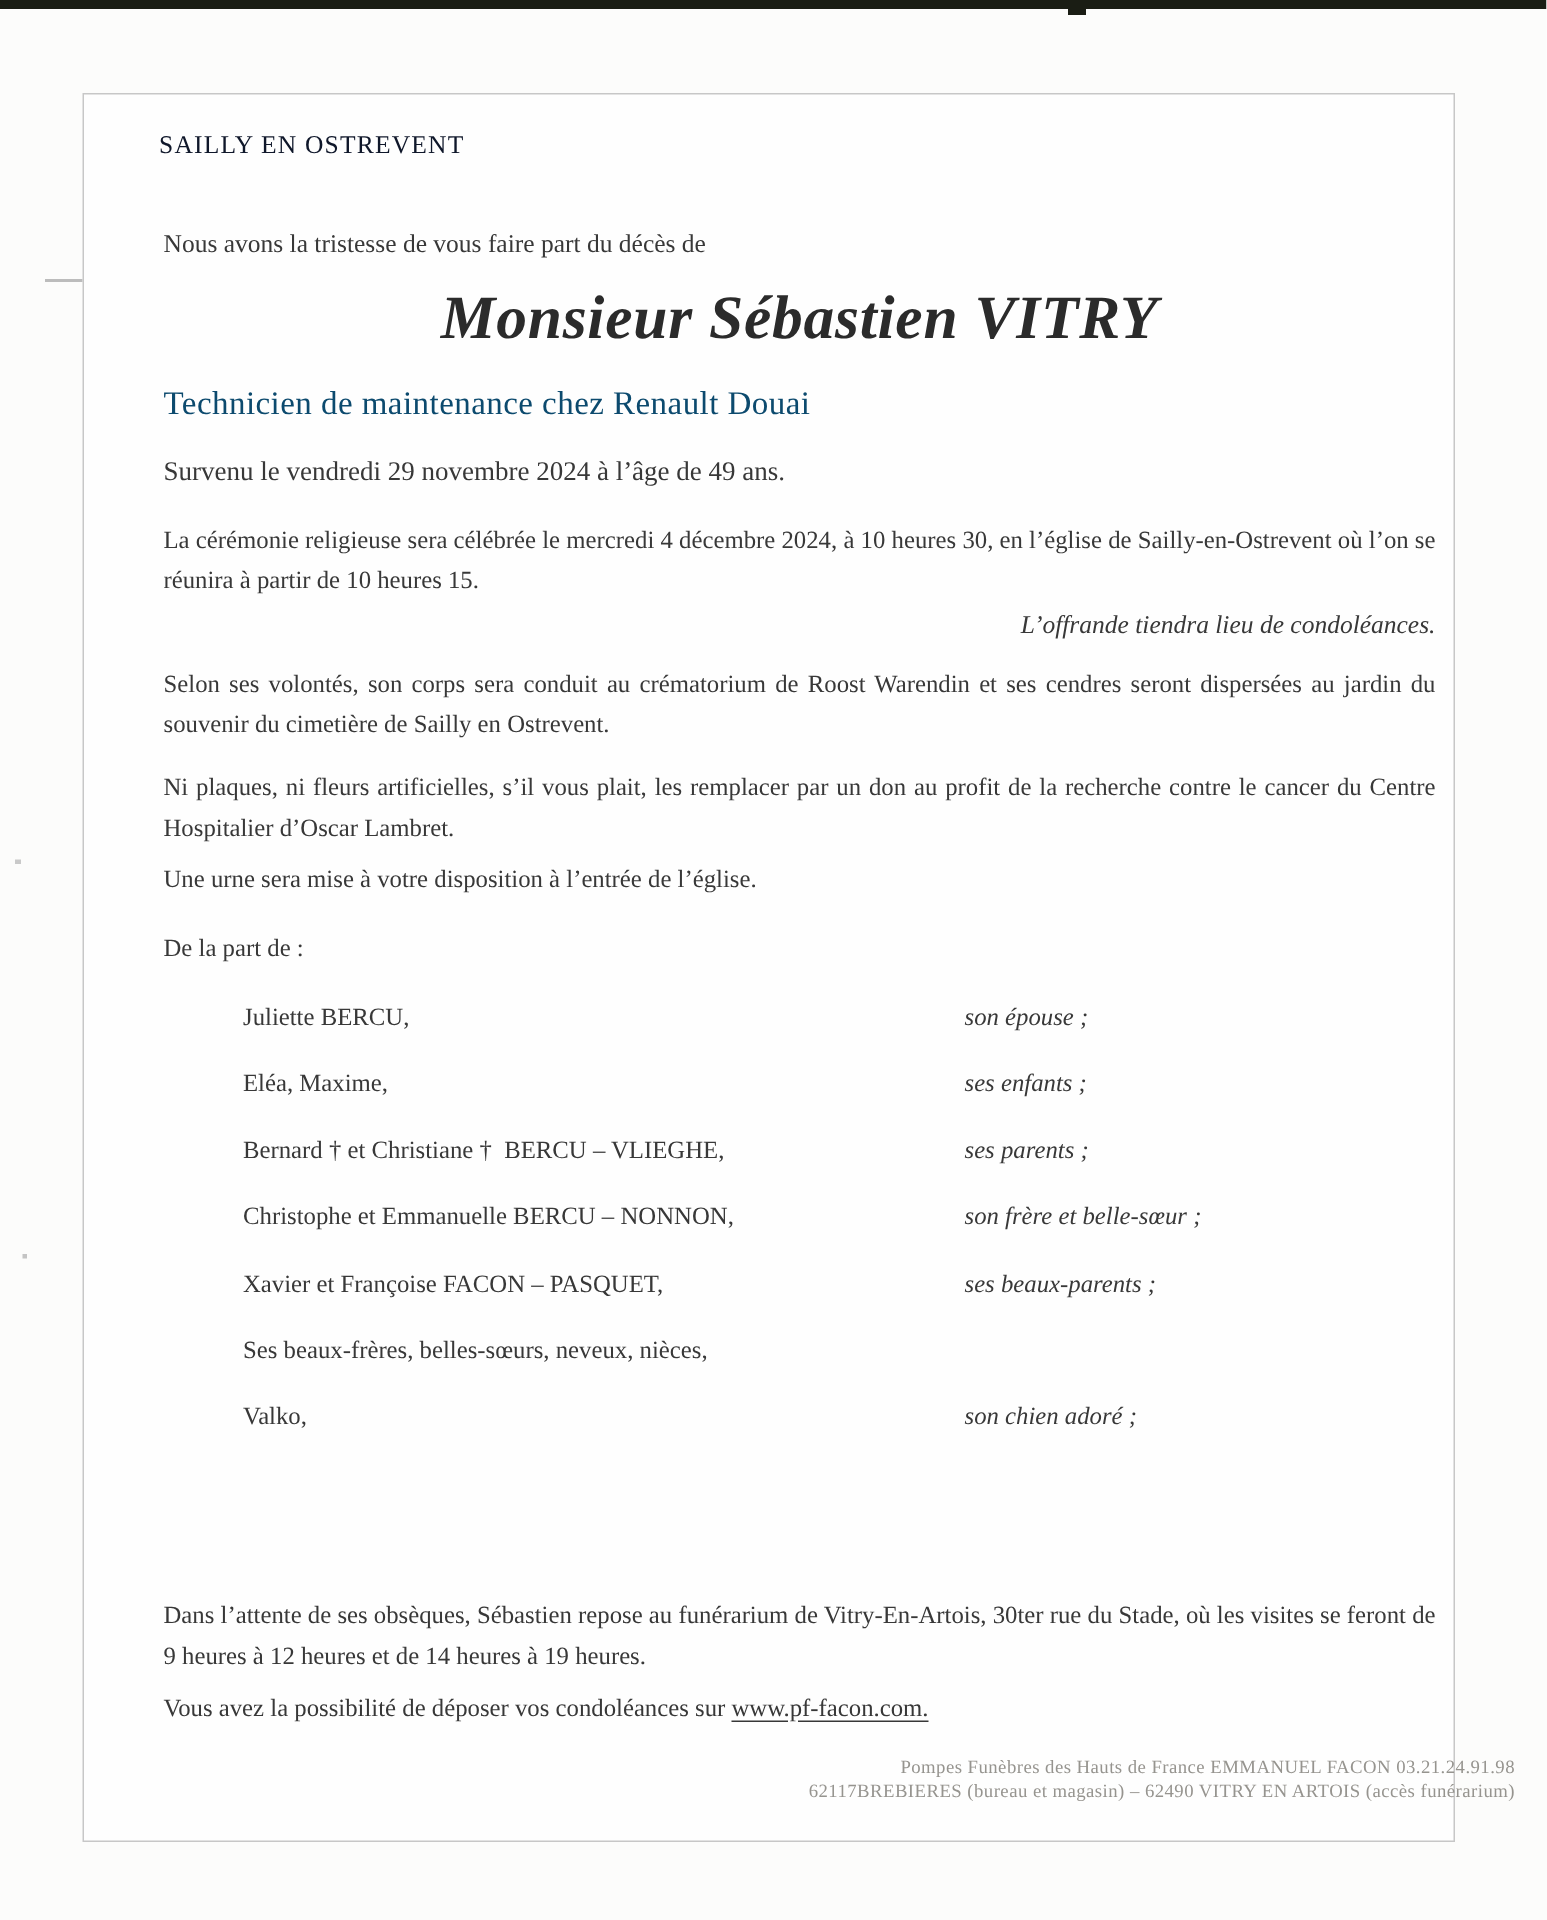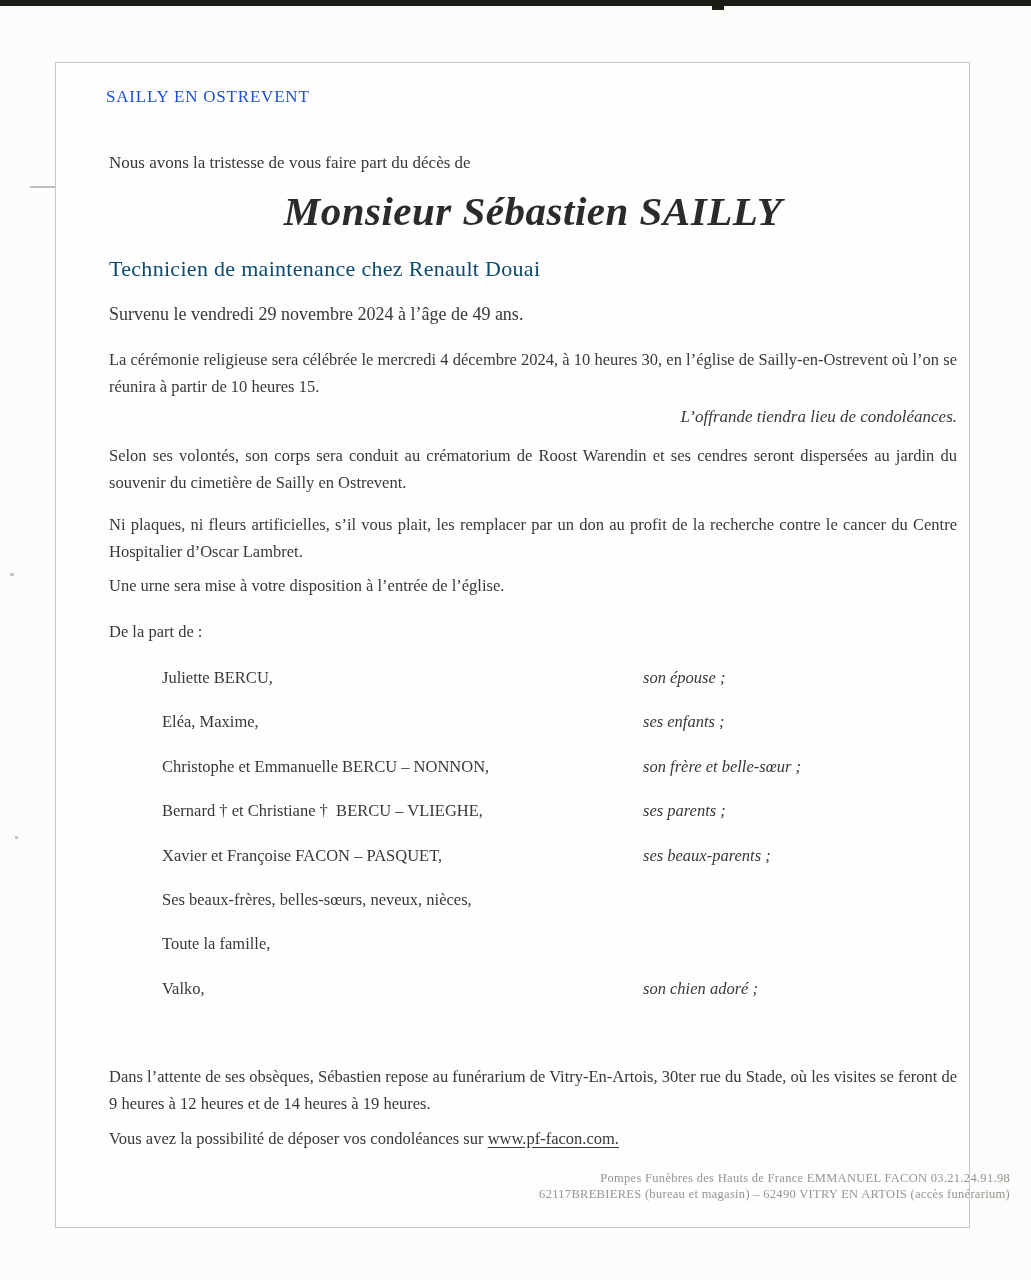--- a/index.html
+++ b/index.html
@@ -19,21 +19,21 @@
   .speck.s3{left:10px;top:573px;width:4px;height:3px;background:#c9c9c9;}
   .speck.s4{left:15px;top:836px;width:3px;height:3px;background:#c4c4c4;}
   .speck.s5{left:766px;top:1099px;width:2px;height:6px;background:#cfcfcf;}
 
   .card{
     position:absolute;left:55px;top:62px;width:915px;height:1166px;
     background:#fefefe;border:1px solid #c7c7c7;box-sizing:border-box;
   }
   .location{
     position:absolute;left:50px;top:24px;
-    font-size:17px;letter-spacing:0.8px;color:#1d4ed8;
+    font-size:17px;letter-spacing:0.8px;color:#0f172a;
   }
   .content{position:absolute;left:53px;top:0;width:848px;}
   .content p{margin:0;position:absolute;width:848px;}
 
   .center{text-align:left;}
   .just{text-align:justify;line-height:27px;}
 
   .intro{top:90px;font-size:17px;}
   .name{
     position:absolute;top:123px;width:848px;margin:0;
@@ -77,21 +77,21 @@
 <div class="speck s5"></div>
 
 <div class="card">
 
   <div class="location">SAILLY EN OSTREVENT</div>
 
   <div class="content">
 
     <p class="intro center">Nous avons la tristesse de vous faire part du décès de</p>
 
-    <h1 class="name">Monsieur Sébastien SAILLY</h1>
+    <h1 class="name">Monsieur Sébastien VITRY</h1>
 
     <p class="subtitle center">Technicien de maintenance chez Renault Douai</p>
 
     <p class="death center">Survenu le vendredi 29 novembre 2024 à l’âge de 49 ans.</p>
 
     <p class="body just ceremony">La cérémonie religieuse sera célébrée le mercredi 4 décembre 2024, à 10 heures 30, en l’église de Sailly-en-Ostrevent où l’on se réunira à partir de 10 heures 15.</p>
 
     <p class="offering">L’offrande tiendra lieu de condoléances.</p>
 
     <p class="body just cremation">Selon ses volontés, son corps sera conduit au crématorium de Roost Warendin et ses cendres seront dispersées au jardin du souvenir du cimetière de Sailly en Ostrevent.</p>
@@ -105,37 +105,33 @@
     <div class="family">
       <div class="frow">
         <span class="fname">Juliette BERCU,</span>
         <span class="frel">son épouse ;</span>
       </div>
       <div class="frow">
         <span class="fname">Eléa, Maxime,</span>
         <span class="frel">ses enfants ;</span>
       </div>
       <div class="frow">
+        <span class="fname">Bernard † et Christiane †  BERCU – VLIEGHE,</span>
+        <span class="frel">ses parents ;</span>
+      </div>
+      <div class="frow">
         <span class="fname">Christophe et Emmanuelle BERCU – NONNON,</span>
         <span class="frel">son frère et belle-sœur ;</span>
-      </div>
-      <div class="frow">
-        <span class="fname">Bernard † et Christiane †  BERCU – VLIEGHE,</span>
-        <span class="frel">ses parents ;</span>
       </div>
       <div class="frow">
         <span class="fname">Xavier et Françoise FACON – PASQUET,</span>
         <span class="frel">ses beaux-parents ;</span>
       </div>
       <div class="frow">
         <span class="fname">Ses beaux-frères, belles-sœurs, neveux, nièces,</span>
-        <span class="frel"></span>
-      </div>
-      <div class="frow">
-        <span class="fname">Toute la famille,</span>
         <span class="frel"></span>
       </div>
       <div class="frow">
         <span class="fname">Valko,</span>
         <span class="frel">son chien adoré ;</span>
       </div>
     </div>
 
     <p class="body just repose">Dans l’attente de ses obsèques, Sébastien repose au funérarium de Vitry-En-Artois, 30ter rue du Stade, où les visites se feront de 9 heures à 12 heures et de 14 heures à 19 heures.</p>
 

